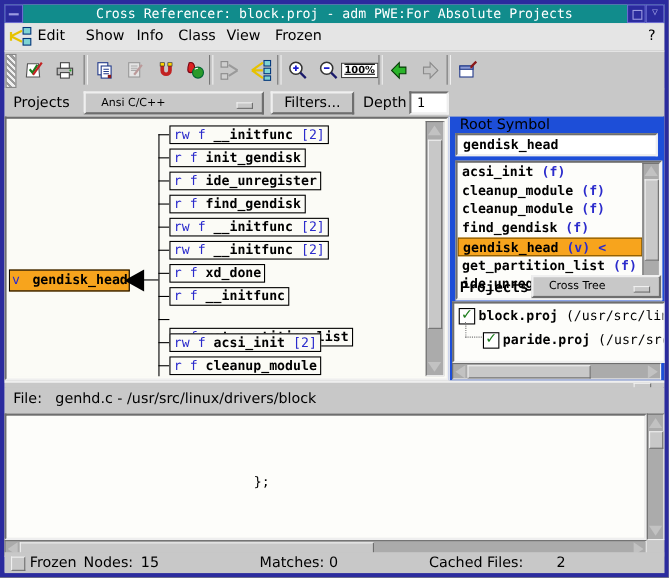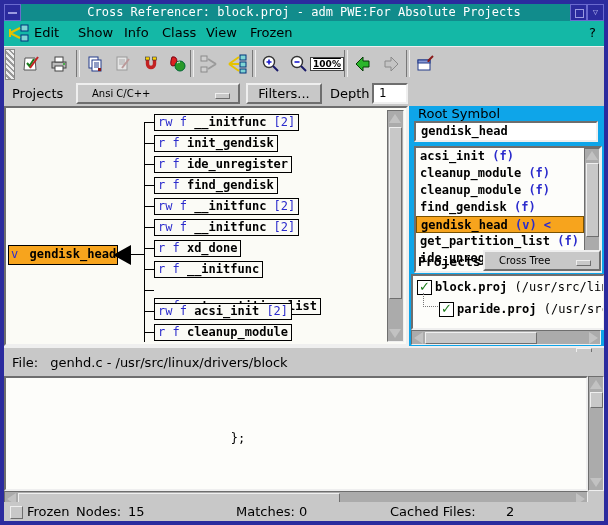--- a/index.html
+++ b/index.html
@@ -14,21 +14,21 @@
   
   .redseg{position:absolute;left:-4px;width:4px;background:#8B2E2E;}
   
   #titlebar{left:0;top:0;width:100%;height:17px;background:#118C8C;color:#fff;
             font-family:"DejaVu Sans Mono",monospace;font-size:12px;line-height:17px;text-align:center;}
   .wbtn{position:absolute;top:0;width:17px;height:17px;background:#2B2B9E;border:1px solid #6A6ACF;box-sizing:border-box;}
   .wbtn .bar{position:absolute;left:3px;top:7px;width:9px;height:2px;background:#9a9ae0;}
   .wbtn .sq{position:absolute;left:4px;top:4px;width:7px;height:7px;border:1px solid #9a9ae0;}
   .wbtn .tri{position:absolute;left:0;top:1px;width:100%;text-align:center;color:#9a9ae0;font-size:9px;line-height:13px;}
   
-  #menubar{left:0;top:17px;width:100%;height:25px;background:#14b8a6;border-bottom:1px solid #8a8a8a;}
+  #menubar{left:0;top:17px;width:100%;height:25px;background:#e5e5e5;border-bottom:1px solid #8a8a8a;}
   .menuitem{position:absolute;top:4px;font-size:13px;color:#000;}
   
   #toolbar{left:0;top:42px;width:100%;height:34px;background:#C8C8C8;border-top:1px solid #EFEFEF;border-bottom:1px solid #777;}
   .tbtn{position:absolute;top:4px;width:26px;height:26px;display:flex;align-items:center;justify-content:center;}
   .tsep{position:absolute;top:3px;width:2px;height:27px;border-left:1px solid #777;border-right:1px solid #EFEFEF;}
   .grip{position:absolute;left:1px;top:2px;width:8px;height:29px;background:repeating-linear-gradient(45deg,#efefef 0 2px,#9a9a9a 2px 4px);border:1px solid #888;}
   
   #langrow{left:0;top:76px;width:100%;height:26px;background:#C8C8C8;}
   .lbl{font-size:13px;color:#000;}
   .optmenu{background:#C8C8C8;font-size:10px;display:flex;align-items:center;box-sizing:border-box;}
@@ -49,21 +49,21 @@
   #rootarrow{position:absolute;left:105px;top:135px;width:0;height:0;border-top:10px solid transparent;border-bottom:10px solid transparent;border-right:18px solid #000;}
   
   .sb{background:#ABABAB;box-sizing:border-box;border:1px solid;border-color:#6E6E6E #EFEFEF #EFEFEF #6E6E6E;}
   .sbthumb{position:absolute;background:#C8C8C8;border:1px solid;border-color:#EFEFEF #6E6E6E #6E6E6E #EFEFEF;}
   .arr{position:absolute;width:0;height:0;}
   .arr.up{border-left:6px solid transparent;border-right:6px solid transparent;border-bottom:9px solid #C2C2C2;}
   .arr.down{border-left:6px solid transparent;border-right:6px solid transparent;border-top:9px solid #C2C2C2;}
   .arr.left{border-top:6px solid transparent;border-bottom:6px solid transparent;border-right:9px solid #C2C2C2;}
   .arr.right{border-top:6px solid transparent;border-bottom:6px solid transparent;border-left:9px solid #C2C2C2;}
   
-  #rightpanel{left:404px;top:102px;width:196px;height:240px;background:#0ea5e9;border-left:1px solid #EFEFEF;box-sizing:border-box;}
+  #rightpanel{left:404px;top:102px;width:196px;height:240px;background:#1d4ed8;border-left:1px solid #EFEFEF;box-sizing:border-box;}
   .symrow{height:17px;font-family:"DejaVu Sans Mono",monospace;font-size:12px;font-weight:bold;line-height:17px;padding-left:4px;white-space:nowrap;}
   .kind{color:#2B2BCC;}
   .selrow{background:#F7A41D;border:1px solid #7a5200;box-sizing:border-box;}
   .chk{position:absolute;width:13px;height:13px;background:#fff;border:1px solid #000;color:#1C7C1C;font-weight:bold;font-size:13px;line-height:12px;text-align:center;}
   .pitem{position:absolute;font-family:"DejaVu Sans Mono",monospace;font-size:12px;white-space:nowrap;}
   
   #divider{left:0;top:342px;width:100%;height:6px;background:#C8C8C8;border-top:2px solid #EFEFEF;box-sizing:border-box;}
   #fileheader{left:0;top:348px;width:100%;height:24px;background:#C8C8C8;font-size:13px;line-height:22px;}
   #codearea{left:0;top:372px;width:600px;height:130px;background:#C8C8C8;}
   #codewhite{position:absolute;left:2px;top:2px;width:580px;height:111px;background:#FDFDFA;overflow:hidden;

